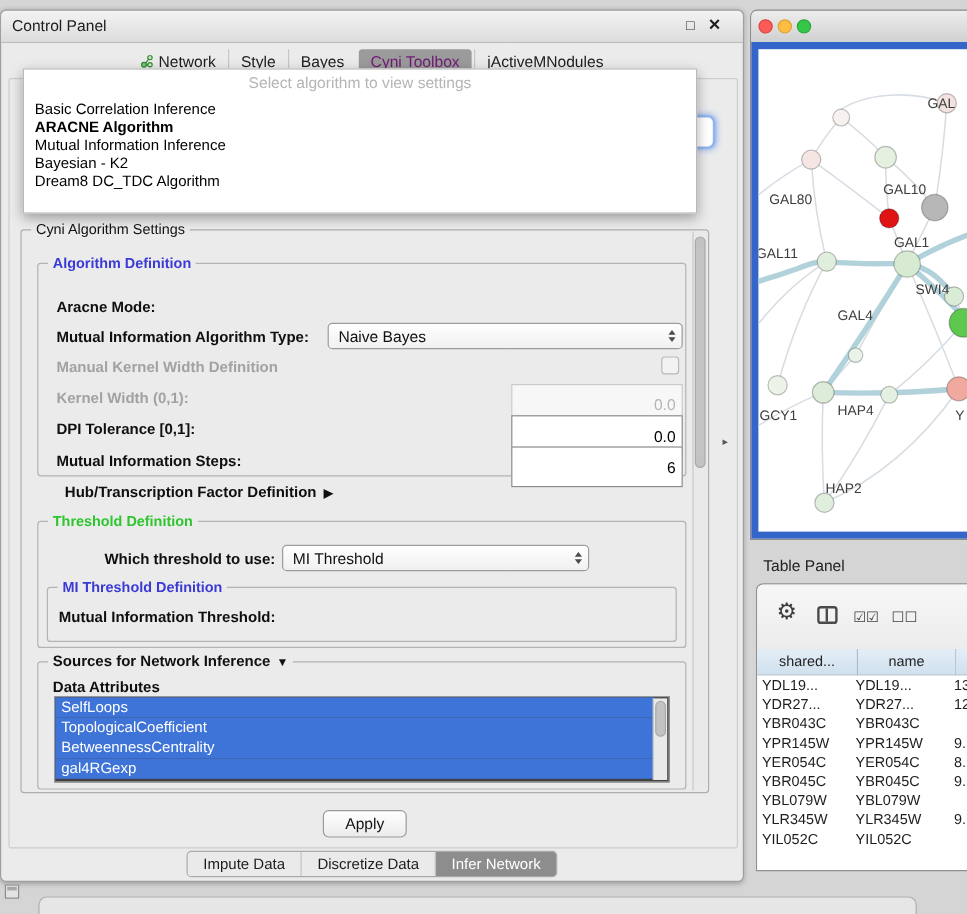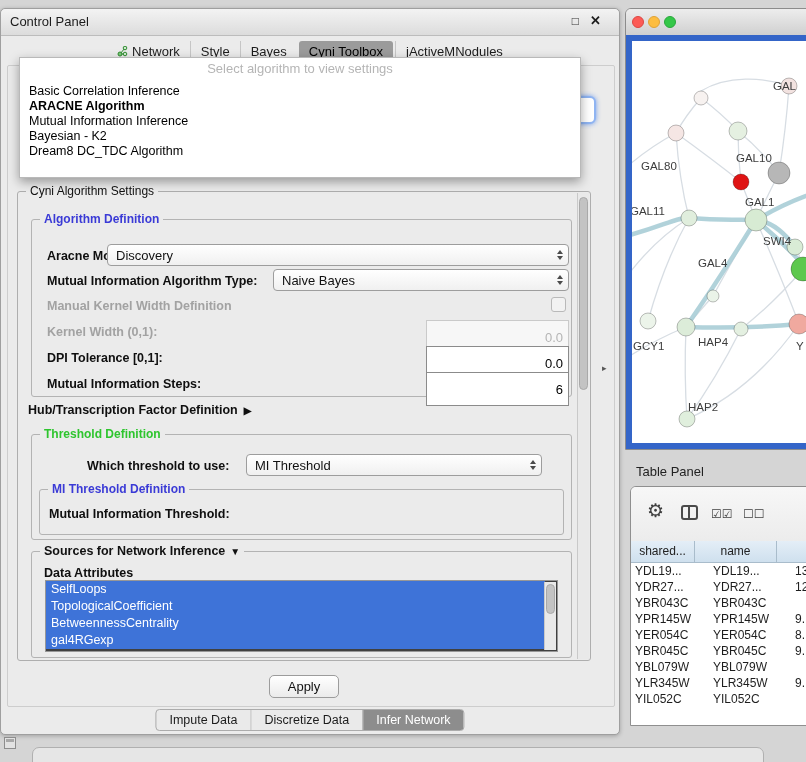--- a/index.html
+++ b/index.html
@@ -8,21 +8,21 @@
   
   .control-panel{position:absolute;left:0;top:8px;width:620px;height:727px;background:#ebebeb;border:1px solid #9f9f9f;border-radius:5px;box-shadow:0 1px 4px rgba(0,0,0,.25);box-sizing:border-box}
   .cp-titlebar{position:absolute;left:0;top:0;right:0;height:26px;background:linear-gradient(#f3f3f3,#dcdcdc);border-bottom:1px solid #bcbcbc;border-radius:5px 5px 0 0}
   .cp-title{position:absolute;left:9px;top:5px;font-size:13px;color:#1c1c1c;white-space:nowrap}
   .cp-float{position:absolute;right:40px;top:5px;font-size:12px;color:#333}
   .cp-close{position:absolute;right:18px;top:4px;font-size:13px;font-weight:bold;color:#1c1c1c}
   .cp-inner{position:absolute;left:6px;top:56px;width:606px;height:640px;border:1px solid #cdcdcd;border-radius:2px;background:#ebebeb}
   .cp-tabs{position:absolute;left:0;right:0;top:30px;height:24px;display:flex;justify-content:center;align-items:center}
   .cp-tab{display:flex;align-items:center;gap:4px;padding:3px 10px;font-size:13px;color:#1d1d1d;white-space:nowrap}
   .cp-tab+.cp-tab{border-left:1px solid #c6c6c6}
-  .cp-tab.active{background:#9b9b9b;color:#000000;border-radius:3px;border-left:none;margin:0 2px}
+  .cp-tab.active{background:#9b9b9b;color:#701a75;border-radius:3px;border-left:none;margin:0 2px}
   .net-icon{display:inline-flex;width:11px;height:11px}
 
   
   .algo-popup{position:absolute;left:18px;top:48px;width:560px;height:119px;background:#fff;border:1px solid #b9b9b9;box-shadow:0 4px 10px rgba(0,0,0,.35);z-index:20;overflow:hidden}
   .dd-placeholder{margin-top:3px;text-align:center;font-size:13px;color:#b5b5b5;white-space:nowrap}
   .dd-items{margin-top:8px}
   .dd-item{padding:0 9px;font-size:12.5px;line-height:15px;color:#000;white-space:nowrap}
   .dd-item.selected{font-weight:bold}
   .focus-box{position:absolute;left:563px;top:87px;width:32px;height:28px;background:#fff;border:2px solid #8fb4f2;border-radius:6px;box-shadow:0 0 5px rgba(100,150,240,.9);z-index:5;box-sizing:border-box}
 
@@ -121,27 +121,20 @@
     </div>
 
   <div class="settings-group">
     <span class="grp-title" style="color:#111">Cyni Algorithm Settings</span>
 
     <div class="grp" style="left:13px;top:27px;width:541px;height:178px">
       <span class="grp-title t-blue">Algorithm Definition</span>
     </div>
 
     <span class="lbl" style="left:29px;top:57px">Aracne Mode:</span>
-    <div class="combo" style="left:89px;top:52px;width:462px">
-      <span>Discovery</span>
-      <span class="combo-arrows">
-          <i class="up"></i>
-          <i class="dn"></i>
-        </span>
-    </div>
 
     <span class="lbl" style="left:29px;top:82px">Mutual Information Algorithm Type:</span>
     <div class="combo" style="left:255px;top:77px;width:296px">
       <span>Naive Bayes</span>
       <span class="combo-arrows">
           <i class="up"></i>
           <i class="dn"></i>
         </span>
     </div>
 
@@ -150,30 +143,30 @@
 
     <span class="lbl dis" style="left:29px;top:133px">Kernel Width (0,1):</span>
     <div class="field dis" style="left:408px;top:128px;width:143px">0.0</div>
 
     <span class="lbl" style="left:29px;top:159px">DPI Tolerance [0,1]:</span>
     <div class="field" style="left:408px;top:154px;width:143px">0.0</div>
 
     <span class="lbl" style="left:29px;top:185px">Mutual Information Steps:</span>
     <div class="field" style="left:408px;top:180px;width:143px">6</div>
 
-    <div class="lbl" style="left:10px;top:211px">
+    <div class="lbl" style="left:36px;top:211px">
       <span>Hub/Transcription Factor Definition</span><span class="arrow-right">▶</span>
     </div>
 
     <div class="grp" style="left:13px;top:242px;width:541px;height:106px">
       <span class="grp-title t-green">Threshold Definition</span>
     </div>
 
     <span class="lbl" style="left:69px;top:267px">Which threshold to use:</span>
-    <div class="combo" style="left:228px;top:262px;width:296px">
+    <div class="combo" style="left:217px;top:262px;width:256px">
       <span>MI Threshold</span>
       <span class="combo-arrows">
           <i class="up"></i>
           <i class="dn"></i>
         </span>
     </div>
 
     <div class="grp" style="left:21px;top:297px;width:525px;height:46px">
       <span class="grp-title t-blue">MI Threshold Definition</span>
     </div>
@@ -293,21 +286,21 @@
 
 <div class="tp-label">Table Panel</div>
 <div class="table-window">
   <div class="tp-toolbar">
     <span class="tp-gear">⚙</span>
     <span class="cols-icon"></span>
     <span class="tp-checks">☑☑</span>
     <span class="tp-unchecks">☐☐</span>
   </div>
   <div class="tp-header">
-      <div class="th-cell" style="width: 64px;">shared...</div>
+      <div class="th-cell" style="width: 84px;">shared...</div>
       <div class="th-cell" style="width: 82px;">name</div>
       <div class="th-cell" style="width: 60px;"></div>
     </div>
   <div class="tp-body">
       <div class="tr">
         <div class="td" style="width: 78px;">YDL19...</div>
         <div class="td" style="width: 82px;">YDL19...</div>
         <div class="td" style="width: 60px;">13</div>
       </div>
       <div class="tr">

